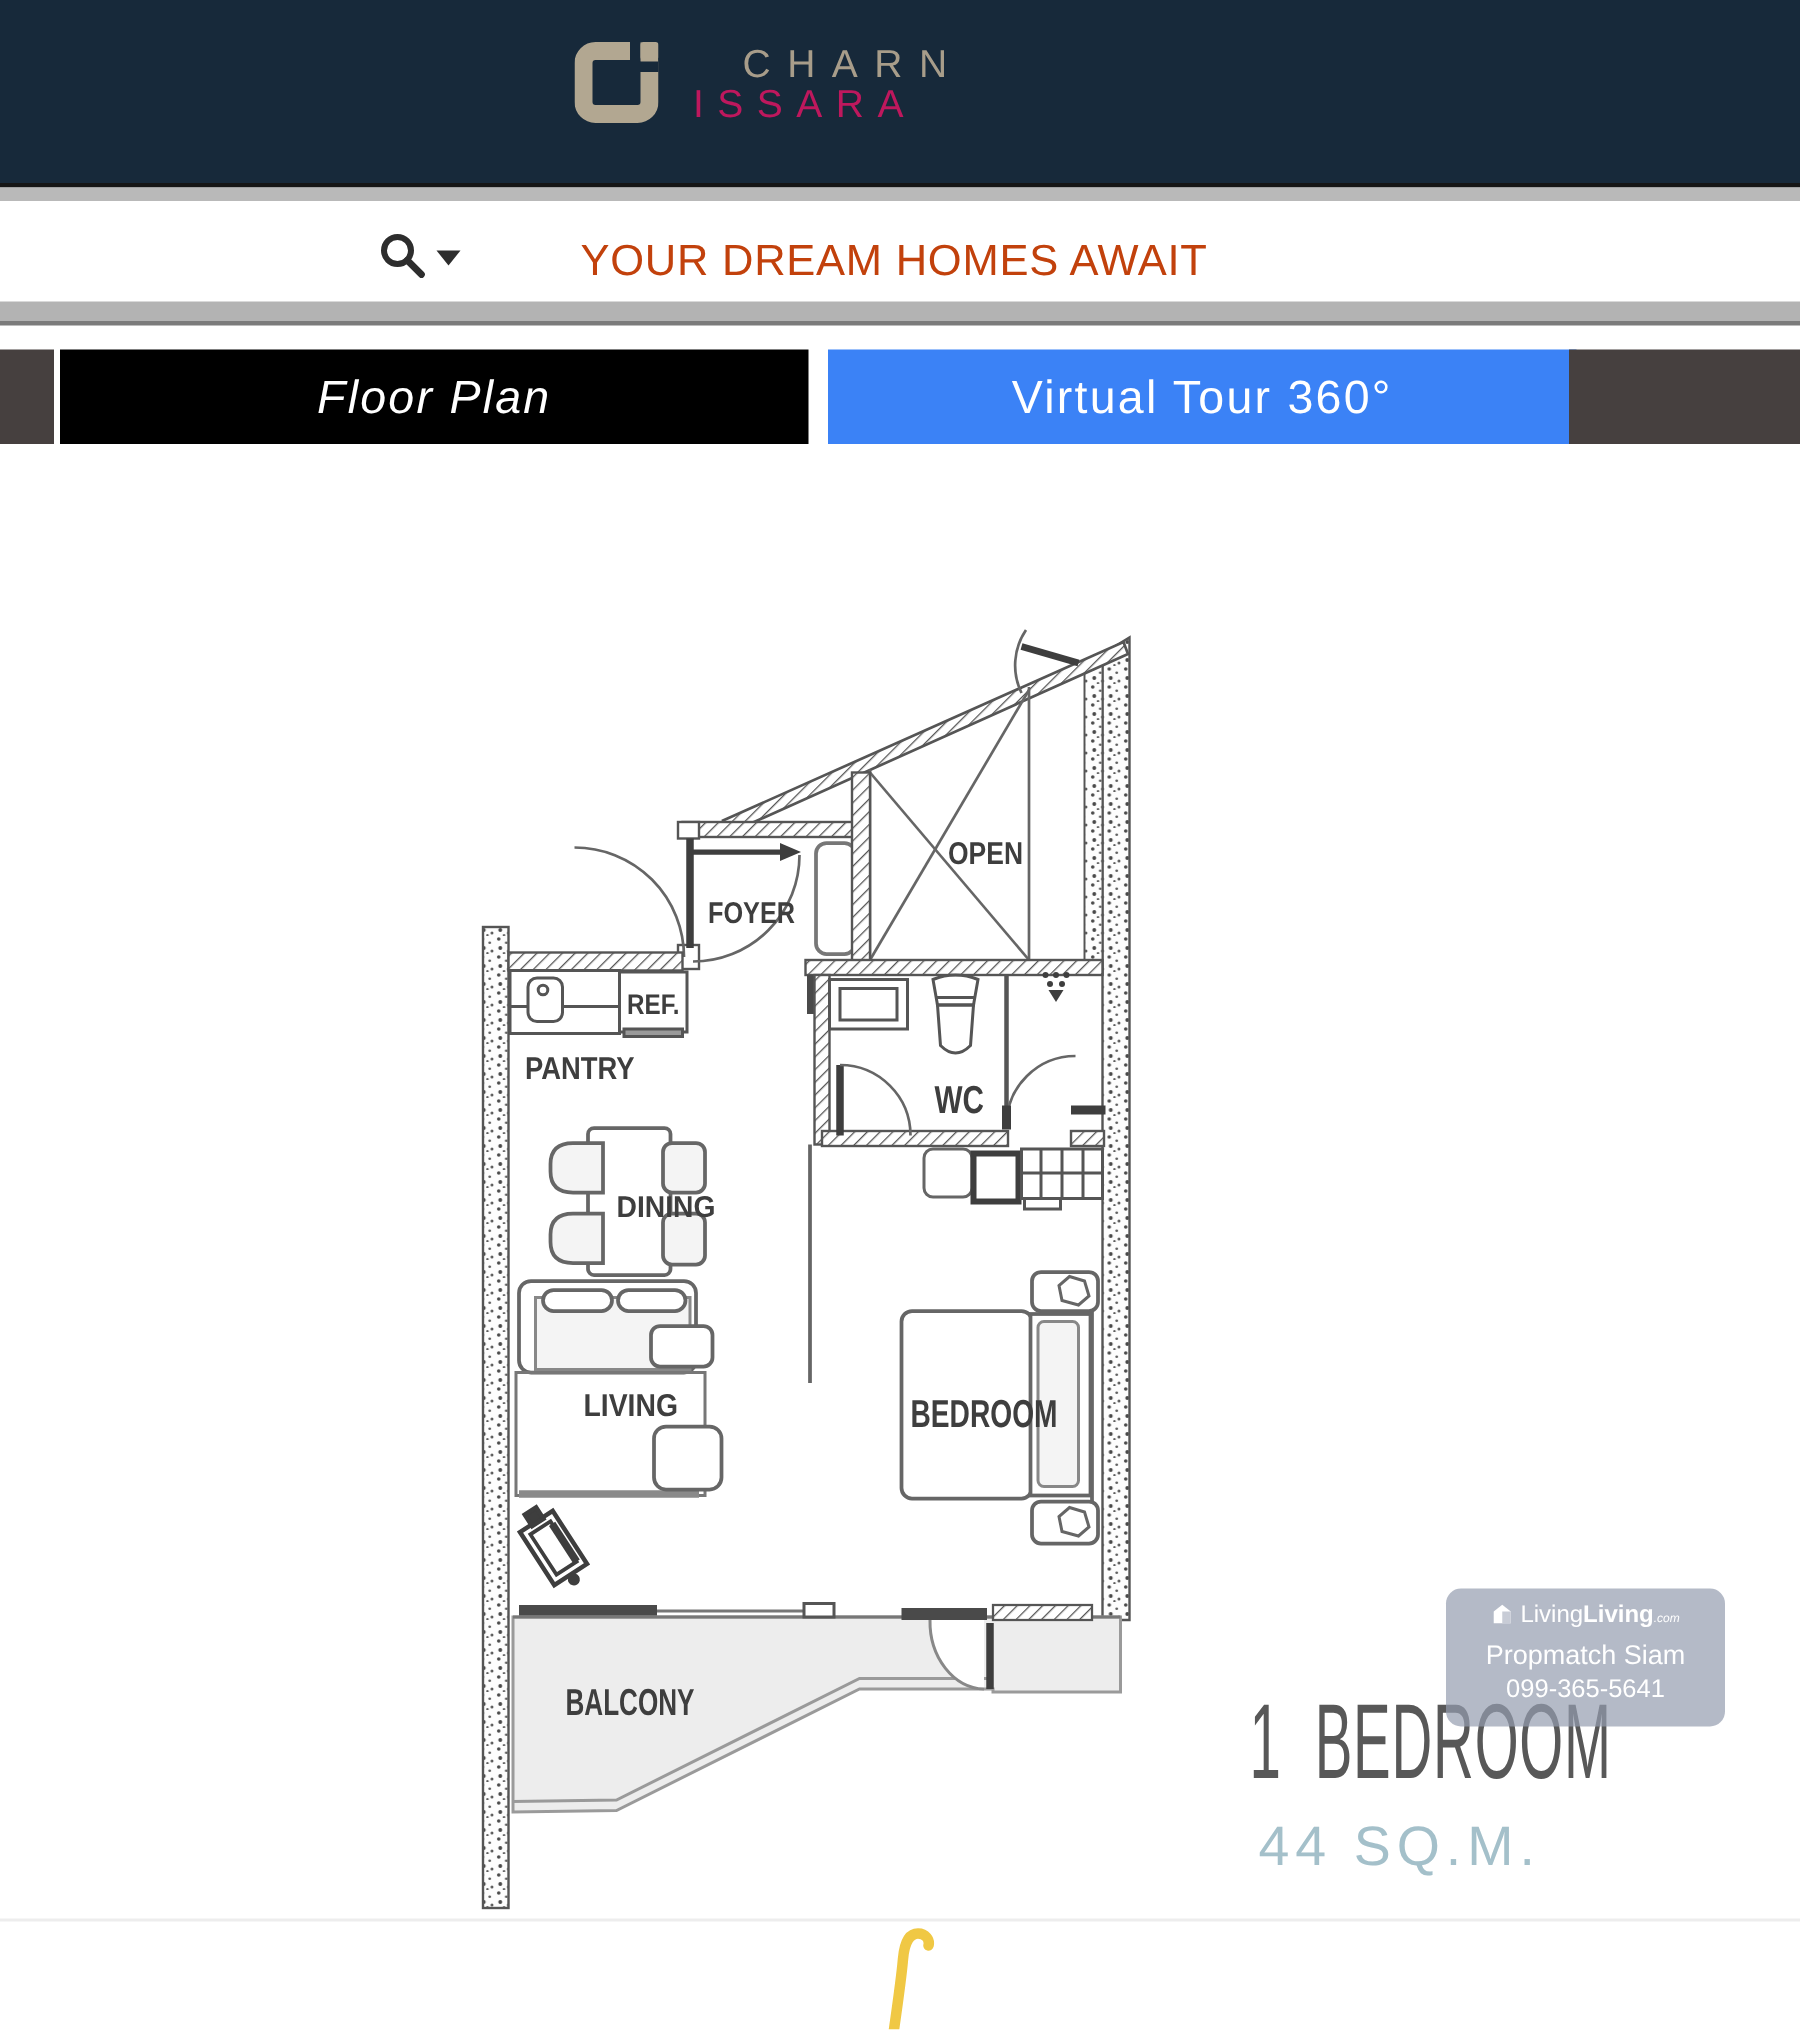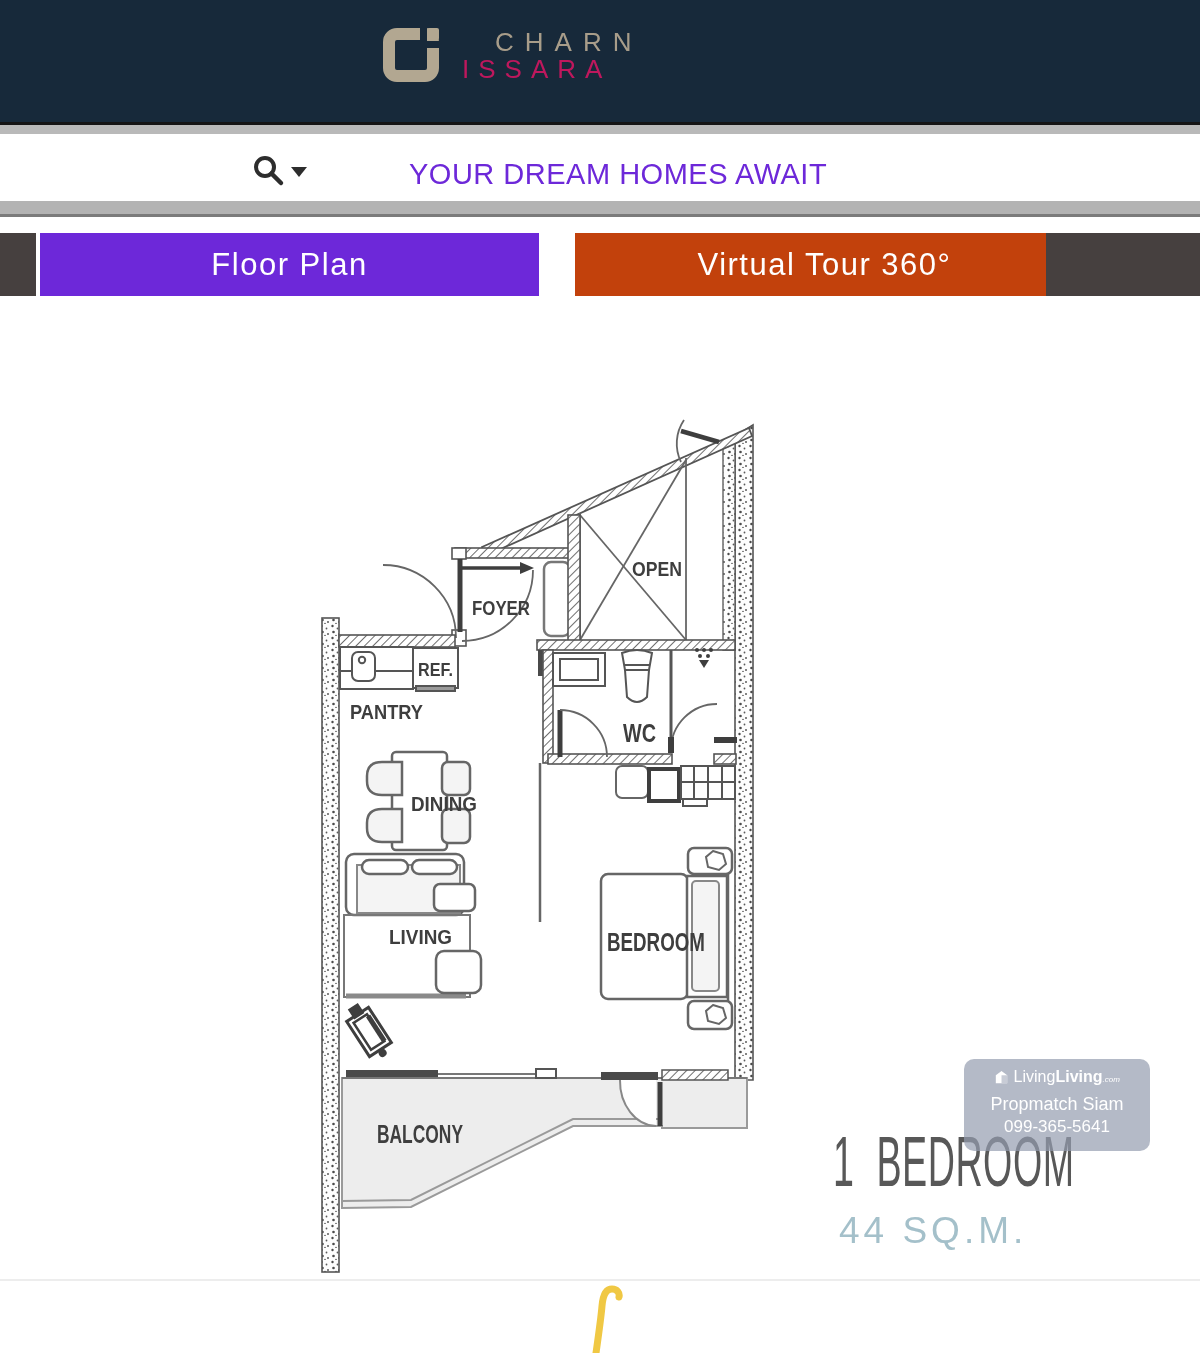--- a/index.html
+++ b/index.html
@@ -29,31 +29,31 @@
 <div class="abs" style="left:462px;top:54px;color:#be185d;font-size:26px;letter-spacing:9px;font-weight:400;">ISSARA</div>
 
 <div class="abs" style="left:250px;top:153px;width:60px;height:40px;">
   <svg width="60" height="40" viewBox="0 0 60 40">
     <circle cx="15" cy="14" r="9" fill="none" stroke="#2d2d2d" stroke-width="4"></circle>
     <line x1="21.5" y1="20.5" x2="31" y2="30" stroke="#2d2d2d" stroke-width="4.5" stroke-linecap="round"></line>
     <path d="M 41 14 L 57 14 L 49 24 Z" fill="#2d2d2d"></path>
   </svg>
 </div>
 
-<div class="abs" style="left:409px;top:158px;color:#6d28d9;font-size:29px;letter-spacing:0.5px;">YOUR DREAM HOMES AWAIT</div>
+<div class="abs" style="left:387px;top:158px;color:#c2410c;font-size:29px;letter-spacing:0.5px;">YOUR DREAM HOMES AWAIT</div>
 
 <div class="abs" style="left:0;top:201px;width:1200px;height:13px;background:#b3b3b3;"></div>
 
 <div class="abs" style="left:0;top:214px;width:1200px;height:3px;background:#7b7b7b;"></div>
 
 <div class="abs" style="left:0;top:233px;width:36px;height:63px;background:#46403f;"></div>
 
-<div class="abs" style="left:40px;top:233px;width:499px;height:63px;background:#6d28d9;color:#ffffff;font-size:31px;letter-spacing:1.5px;text-align:center;line-height:63px;">Floor Plan</div>
-
-<div class="abs" style="left:575px;top:233px;width:499px;height:63px;background:#c2410c;color:#ffffff;font-size:31px;letter-spacing:1.5px;text-align:center;line-height:63px;">Virtual Tour 360°</div>
+<div class="abs" style="left:40px;top:233px;width:499px;height:63px;background:#000000;color:#ffffff;font-size:31px;letter-spacing:1.5px;text-align:center;line-height:63px;font-style:italic;">Floor Plan</div>
+
+<div class="abs" style="left:552px;top:233px;width:499px;height:63px;background:#3b82f6;color:#ffffff;font-size:31px;letter-spacing:1.5px;text-align:center;line-height:63px;">Virtual Tour 360°</div>
 
 <div class="abs" style="left:1046px;top:233px;width:154px;height:63px;background:#46403f;"></div>
 
 <div class="abs" style="left:0;top:1279px;width:1200px;height:2px;background:#ededed;"></div>
 
 <svg class="abs" style="left:0;top:0;" width="1200" height="1353" viewBox="0 0 1200 1353">
   <defs>
     <pattern id="hatch" width="6" height="6" patternUnits="userSpaceOnUse" patternTransform="rotate(45)">
       <rect width="6" height="6" fill="#ffffff"></rect>
       <line x1="0" y1="0" x2="0" y2="6" stroke="#555555" stroke-width="1.7"></line>

